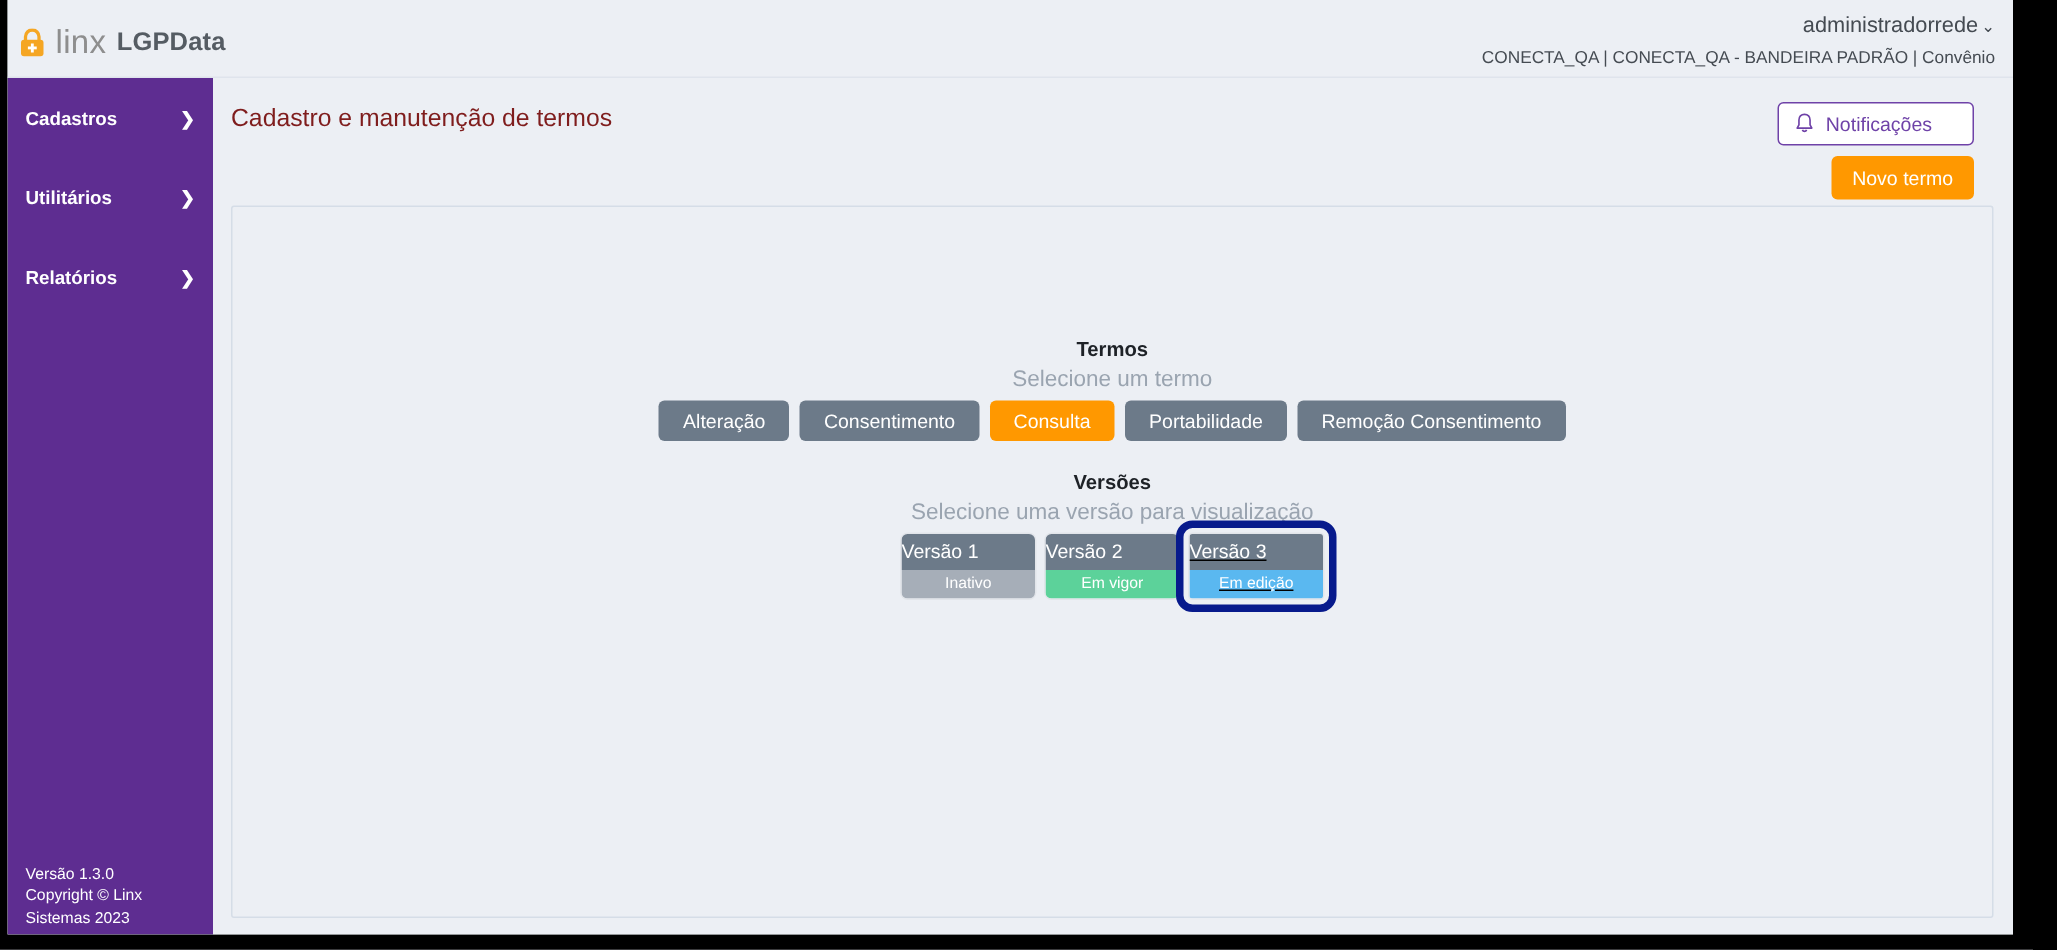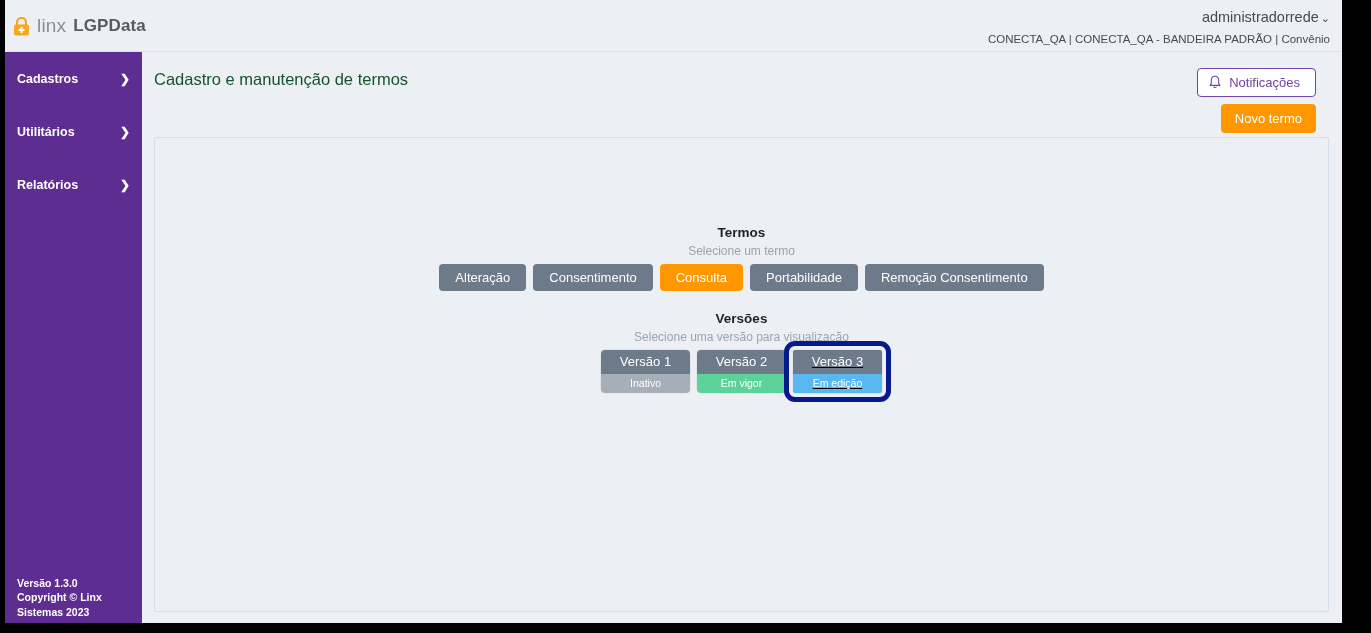--- a/index.html
+++ b/index.html
@@ -23,21 +23,21 @@
     width: 1337px; height: 52px;
     background: #eceff4;
     border-bottom: 1px solid #dfe4ec;
   }
   .brand {
     position: absolute; left: 8px; top: 15px;
     display: flex; align-items: center; gap: 7px;
   }
   .lock-icon { width: 17px; height: 19px; display: block; }
   .brand-linx {
-    font-size: 19px; color: #8e8e8e; letter-spacing: .2px;
+    font-size: 22px; color: #8e8e8e; letter-spacing: .2px;
   }
   .brand-name {
     font-size: 17px; color: #555c63; font-weight: 600; letter-spacing: .1px;
   }
   .user-block {
     position: absolute; right: 12px; top: 8px; text-align: right;
   }
   .user-name {
     font-size: 14.5px; color: #454b52; line-height: 19px;
   }
@@ -60,45 +60,45 @@
     color: #ffffff;
     font-size: 12.5px; font-weight: bold;
     cursor: pointer;
   }
   .nav-item .nav-label { flex: 1; }
   .nav-item .nav-chev { font-size: 12px; font-weight: bold; }
   #nav-list { padding-top: 8px; }
   #nav-list .nav-item { margin-bottom: 0px; }
   .sidebar-footer {
     position: absolute; left: 12px; bottom: 4px;
-    color: #ffffff; font-size: 10.5px; font-weight: bold;
+    color: #ffffff; font-size: 10.5px; font-weight: normal;
     line-height: 14.5px; width: 110px;
   }
 
   
   .main {
     position: absolute; left: 137px; top: 52px;
     width: 1200px; height: 571px;
     background: #eceff4;
   }
   .page-title {
     position: absolute; left: 12px; top: 18px;
-    font-size: 16.5px; color: #14532d;
+    font-size: 16.5px; color: #7f1d1d;
   }
   .action-stack {
     position: absolute; right: 26px; top: 16px;
     display: flex; flex-direction: column; align-items: flex-end; gap: 7px;
   }
   .btn-notif {
     display: flex; align-items: center; gap: 7px;
     background: #ffffff;
     border: 1px solid #6f42a8;
     color: #6f42a8;
     border-radius: 4px;
-    padding: 6px 15px 6px 10px;
+    padding: 6px 27px 6px 10px;
     font-size: 13px;
     cursor: pointer;
   }
   .bell-icon { width: 14px; height: 15px; display: block; }
   .btn-new {
     background: #ff9800;
     color: #ffffff;
     border: none; border-radius: 4px;
     padding: 7px 14px;
     font-size: 13px;
@@ -118,21 +118,21 @@
     display: flex; flex-direction: column; align-items: center;
     justify-content: flex-start;
     padding-top: 87px;
   }
 
   .section-title {
     font-size: 13.5px; font-weight: bold; color: #1e2227;
     text-align: center;
   }
   .section-sub {
-    font-size: 12px; color: #9aa4b0; text-align: center;
+    font-size: 15px; color: #9aa4b0; text-align: center;
     margin-top: 4px;
   }
 
   .pill-orange {
     background: #ff9800; color: #ffffff;
     border: none; border-radius: 4px;
     font-size: 13px;
     padding: 5px 18px;
     margin-top: 9px;
     cursor: pointer;
@@ -156,21 +156,21 @@
   }
   .ver-card {
     width: 89px;
     border-radius: 4px;
     overflow: hidden;
     cursor: pointer;
     box-shadow: 0 0 0 1px rgba(0,0,0,0.04);
   }
   .ver-head {
     background: #6c7a89; color: #ffffff;
-    font-size: 13px; text-align: center;
+    font-size: 13px; 
     padding: 4px 0 5px 0;
   }
   .ver-status {
     font-size: 10.5px; color: #ffffff; text-align: center;
     padding: 3px 0 4px 0;
   }
   .st-inativo  { background: #a6aeb8; }
   .st-emvigor  { background: #5cd29a; }
   .st-emedicao { background: #5ab8f0; }
 

